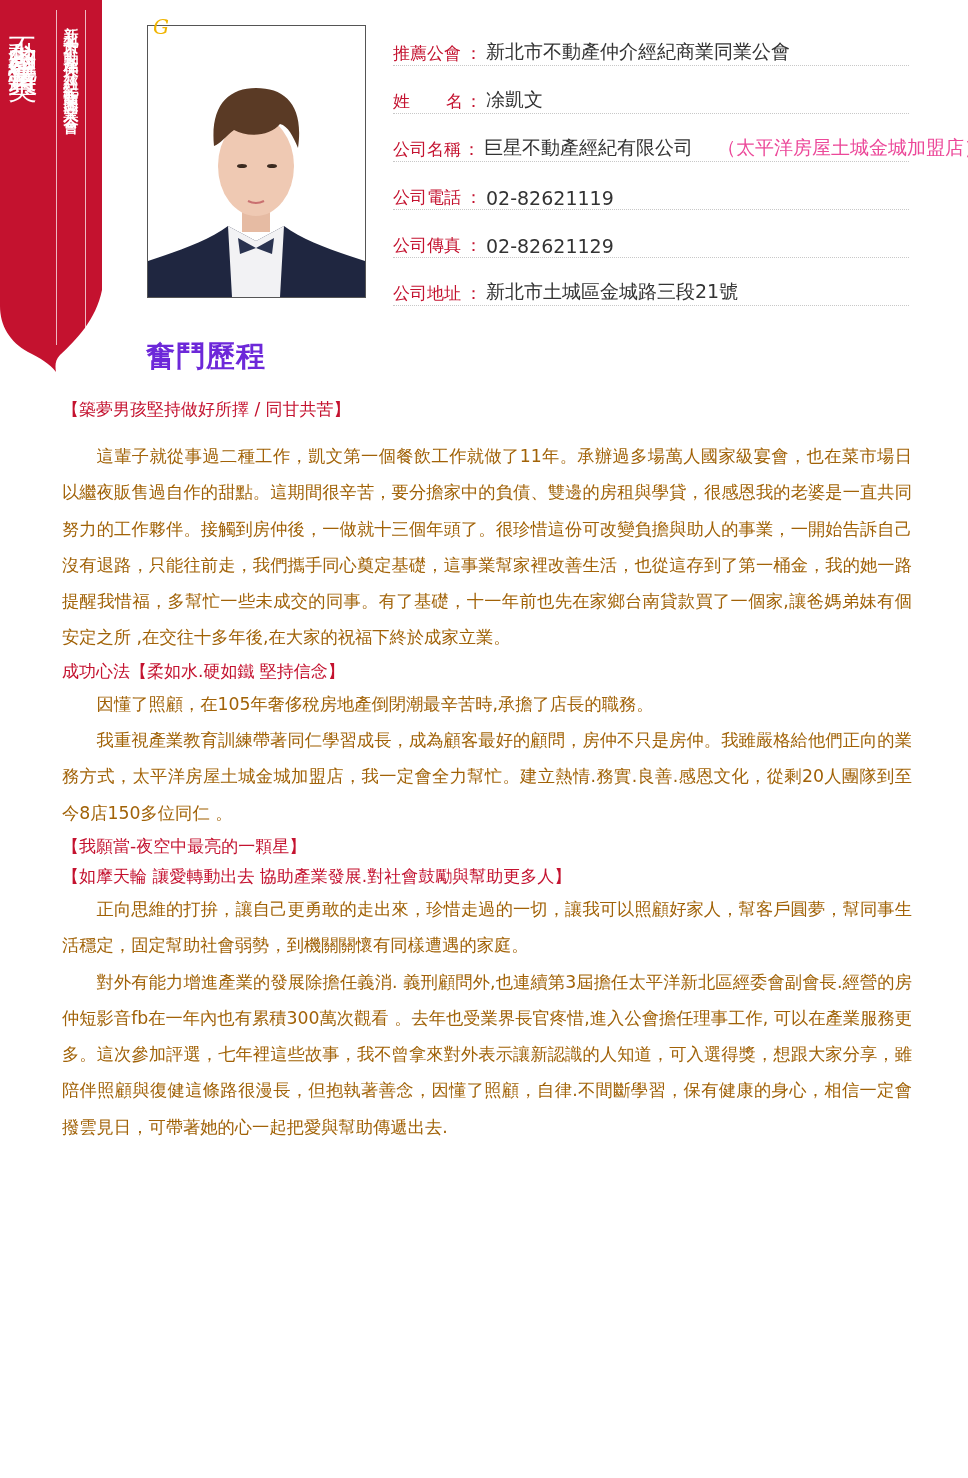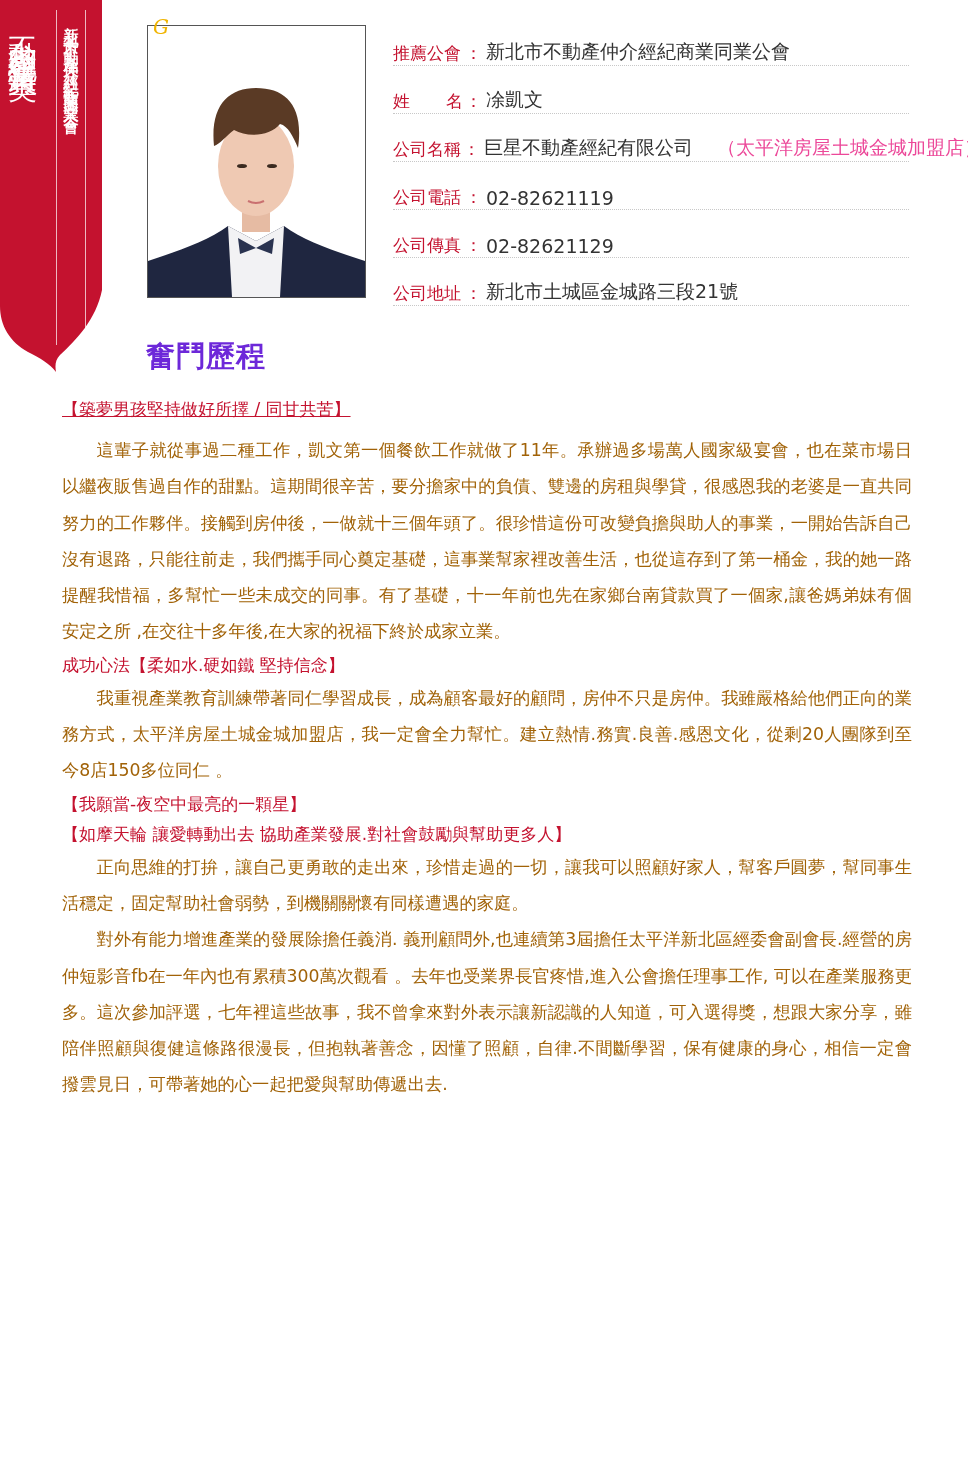--- a/index.html
+++ b/index.html
@@ -35,21 +35,21 @@
 
     
     .section-title { position: absolute; left: 146px; top: 337px; color: #6d28d9;
                      font-size: 29px; letter-spacing: 1px; font-weight: bold; }
 
     
     .article { position: absolute; left: 62px; top: 394px; width: 850px; }
     .heading { color: #c4122f; font-size: 17px; line-height: 30px; height: 30px; white-space: nowrap; }
     .para { color: #a16207; font-size: 17.3px; line-height: 36.3px; text-indent: 2em;
             text-align: justify; margin: 0; }
-    .h1 { margin-bottom: 8px; text-decoration: underline; }
+    .h1 { margin-bottom: 14px; }
   </style>
 </head>
 <body>
 
 <div class="ribbon">
   <svg width="102" height="372" viewBox="0 0 102 372">
     <path d="M0,0 L102,0 L102,290 C96,320 76,340 60,355 C55,360 55,366 56,372 C50,364 40,358 28,352 C10,342 0,326 0,306 Z" fill="#c4122f"></path>
   </svg>
   <div class="ribbon-main">不動產經紀營業員獎</div>
   <div class="ribbon-sub-line" style="left:56px"></div>
@@ -116,18 +116,19 @@
     <span class="info-value">新北市土城區金城路三段21號</span>
   </div>
 </div>
 
 <div class="section-title">奮鬥歷程</div>
 
 <div class="article">
   <div class="heading h1">【築夢男孩堅持做好所擇 / 同甘共苦】</div>
   <p class="para">這輩子就從事過二種工作，凱文第一個餐飲工作就做了11年。承辦過多場萬人國家級宴會，也在菜市場日以繼夜販售過自作的甜點。這期間很辛苦，要分擔家中的負債、雙邊的房租與學貸，很感恩我的老婆是一直共同努力的工作夥伴。接觸到房仲後，一做就十三個年頭了。很珍惜這份可改變負擔與助人的事業，一開始告訴自己沒有退路，只能往前走，我們攜手同心奠定基礎，這事業幫家裡改善生活，也從這存到了第一桶金，我的她一路提醒我惜福，多幫忙一些未成交的同事。有了基礎，十一年前也先在家鄉台南貸款買了一個家,讓爸媽弟妹有個安定之所 ,在交往十多年後,在大家的祝福下終於成家立業。</p>
   <div class="heading">成功心法【柔如水.硬如鐵 堅持信念】</div>
+  <p class="para">因懂了照顧，在105年奢侈稅房地產倒閉潮最辛苦時,承擔了店長的職務。</p>
   <p class="para">我重視產業教育訓練帶著同仁學習成長，成為顧客最好的顧問，房仲不只是房仲。我雖嚴格給他們正向的業務方式，太平洋房屋土城金城加盟店，我一定會全力幫忙。建立熱情.務實.良善.感恩文化，從剩20人團隊到至今8店150多位同仁 。</p>
   <div class="heading">【我願當-夜空中最亮的一顆星】</div>
   <div class="heading">【如摩天輪 讓愛轉動出去 協助產業發展.對社會鼓勵與幫助更多人】</div>
   <p class="para">正向思維的打拚，讓自己更勇敢的走出來，珍惜走過的一切，讓我可以照顧好家人，幫客戶圓夢，幫同事生活穩定，固定幫助社會弱勢，到機關關懷有同樣遭遇的家庭。</p>
   <p class="para">對外有能力增進產業的發展除擔任義消. 義刑顧問外,也連續第3屆擔任太平洋新北區經委會副會長.經營的房仲短影音fb在一年內也有累積300萬次觀看 。去年也受業界長官疼惜,進入公會擔任理事工作, 可以在產業服務更多。這次參加評選，七年裡這些故事，我不曾拿來對外表示讓新認識的人知道，可入選得獎，想跟大家分享，雖陪伴照顧與復健這條路很漫長，但抱執著善念，因懂了照顧，自律.不間斷學習，保有健康的身心，相信一定會撥雲見日，可帶著她的心一起把愛與幫助傳遞出去.</p>
 </div>
 
 </body></html>

